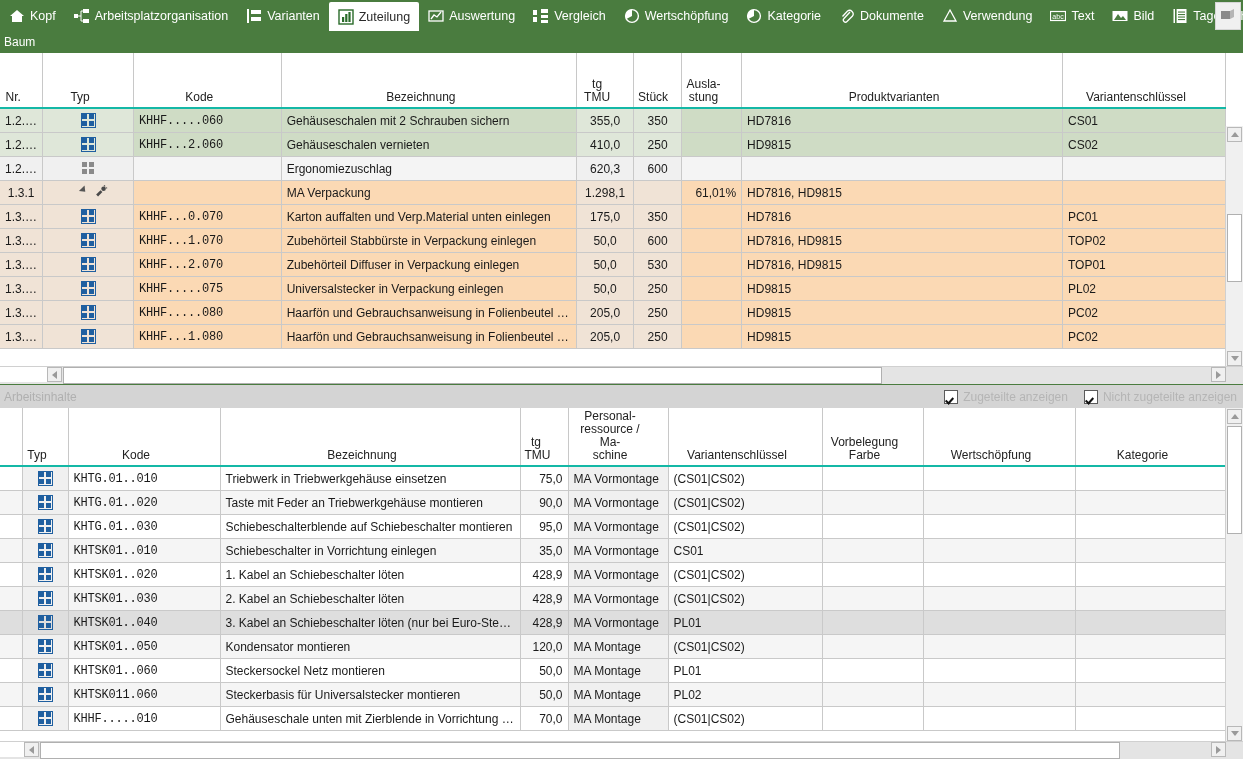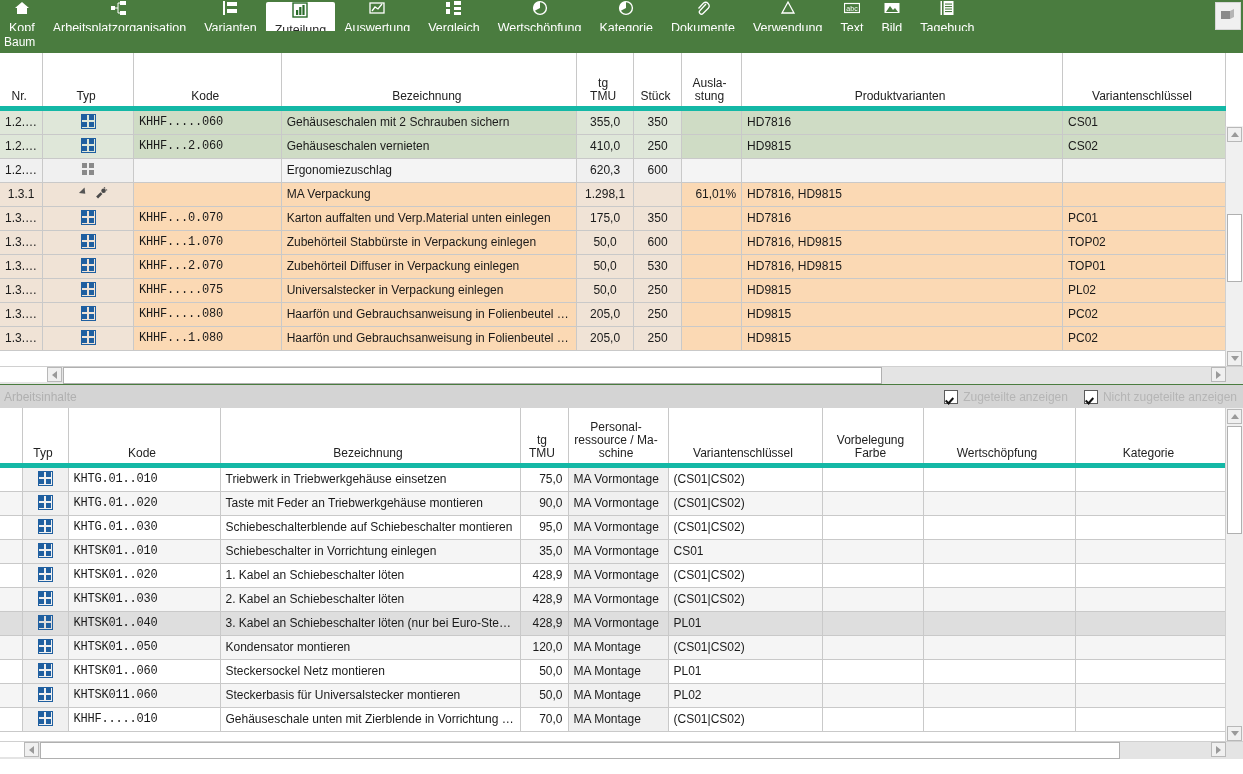--- a/index.html
+++ b/index.html
@@ -9,40 +9,40 @@
     font-size:12px;color:#1a1a1a;background:#ffffff;
     -webkit-font-smoothing:antialiased;
   }
   
   .ribbon{
     height:31px;background:#4a7c3f;display:flex;align-items:stretch;
     position:relative;overflow:hidden;
   }
   .ribtab{
     display:flex;align-items:center;gap:5px;padding:0 9px;color:#ffffff;
-    font-size:12.5px;white-space:nowrap;cursor:default;flex-direction:column;
+    font-size:12.5px;white-space:nowrap;cursor:default;
   }
   .ribtab.active{background:#ffffff;color:#2a2a2a;margin:2px 0 0 0;border-radius:2px 2px 0 0;}
   .ribicon{width:16px;height:16px;display:inline-block;position:relative;flex:none;}
   .ribcorner{
     position:absolute;right:2px;top:2px;width:24px;height:26px;background:#f0f0f0;
     border:1px solid #d6d6d6;display:flex;align-items:center;justify-content:center;
   }
   
   .secbar{
     height:22px;background:#4a7c3f;color:#ffffff;font-size:12px;
     display:flex;align-items:center;padding-left:4px;
   }
   
   .gridwrap{position:relative;background:#ffffff;}
   table.grid{border-collapse:collapse;table-layout:fixed;width:100%;}
   table.grid th{
-    background:#ffffff;border-right:1px solid #c8c8c8;border-bottom:5px solid #14b8a6;
+    background:#ffffff;border-right:1px solid #c8c8c8;border-bottom:2px solid #14b8a6;
     font-weight:normal;font-size:12px;color:#222;vertical-align:bottom;
-    padding:2px 8px 3px 4px;line-height:13px;text-align:center;
+    padding:2px 20px 3px 4px;line-height:13px;text-align:center;
   }
   table.grid td{
     border-right:1px solid #c9c9c9;border-bottom:1px solid #c9c9c9;
     padding:0 5px;height:23px;font-size:12px;white-space:nowrap;overflow:hidden;
     text-overflow:ellipsis;vertical-align:middle;
   }
   .c-right{text-align:right;}
   .c-center{text-align:center;}
   .mono{font-family:"Liberation Mono","DejaVu Sans Mono",monospace;font-size:11.5px;letter-spacing:-0.2px;}
   

